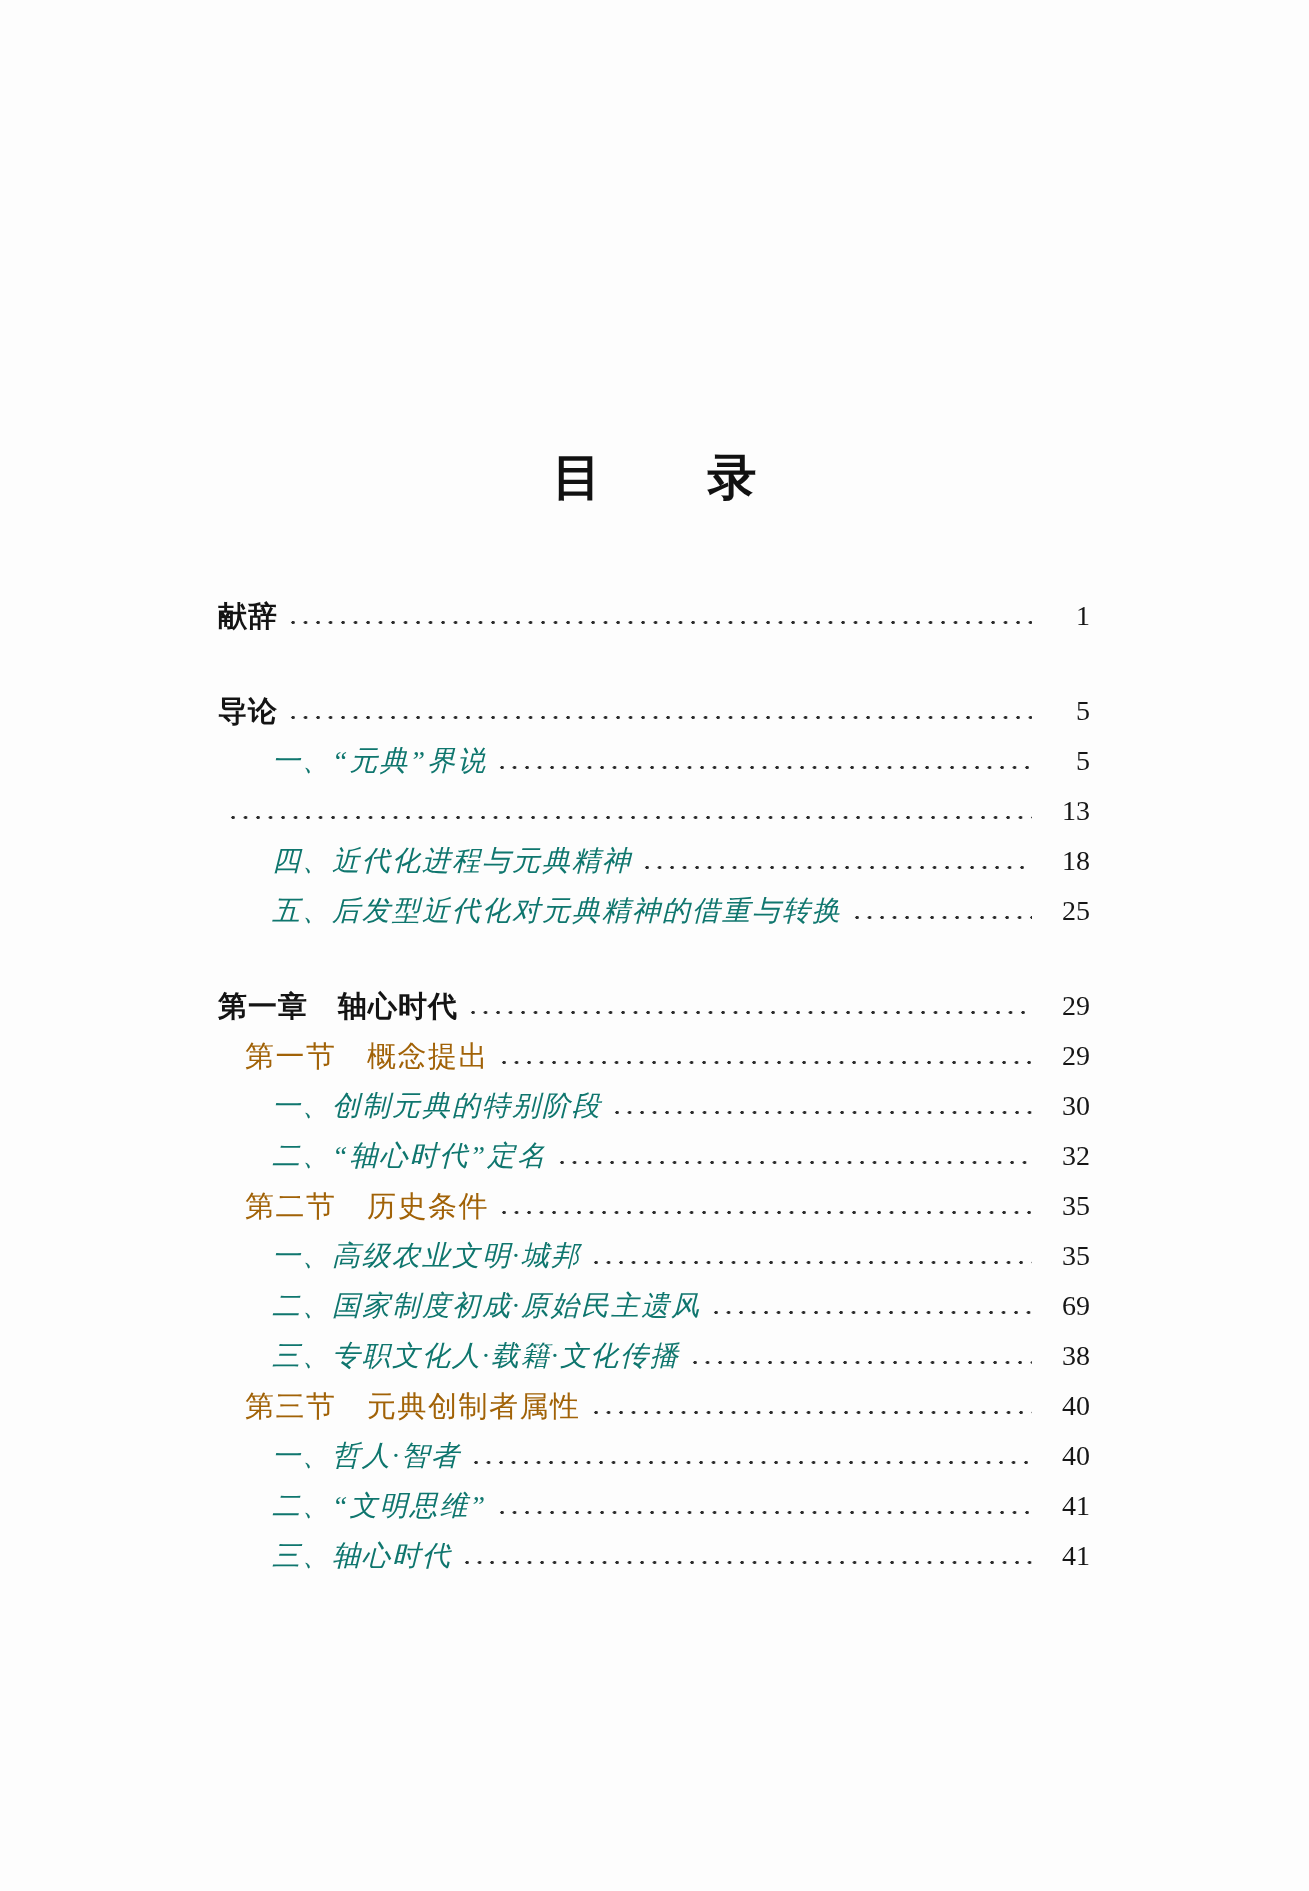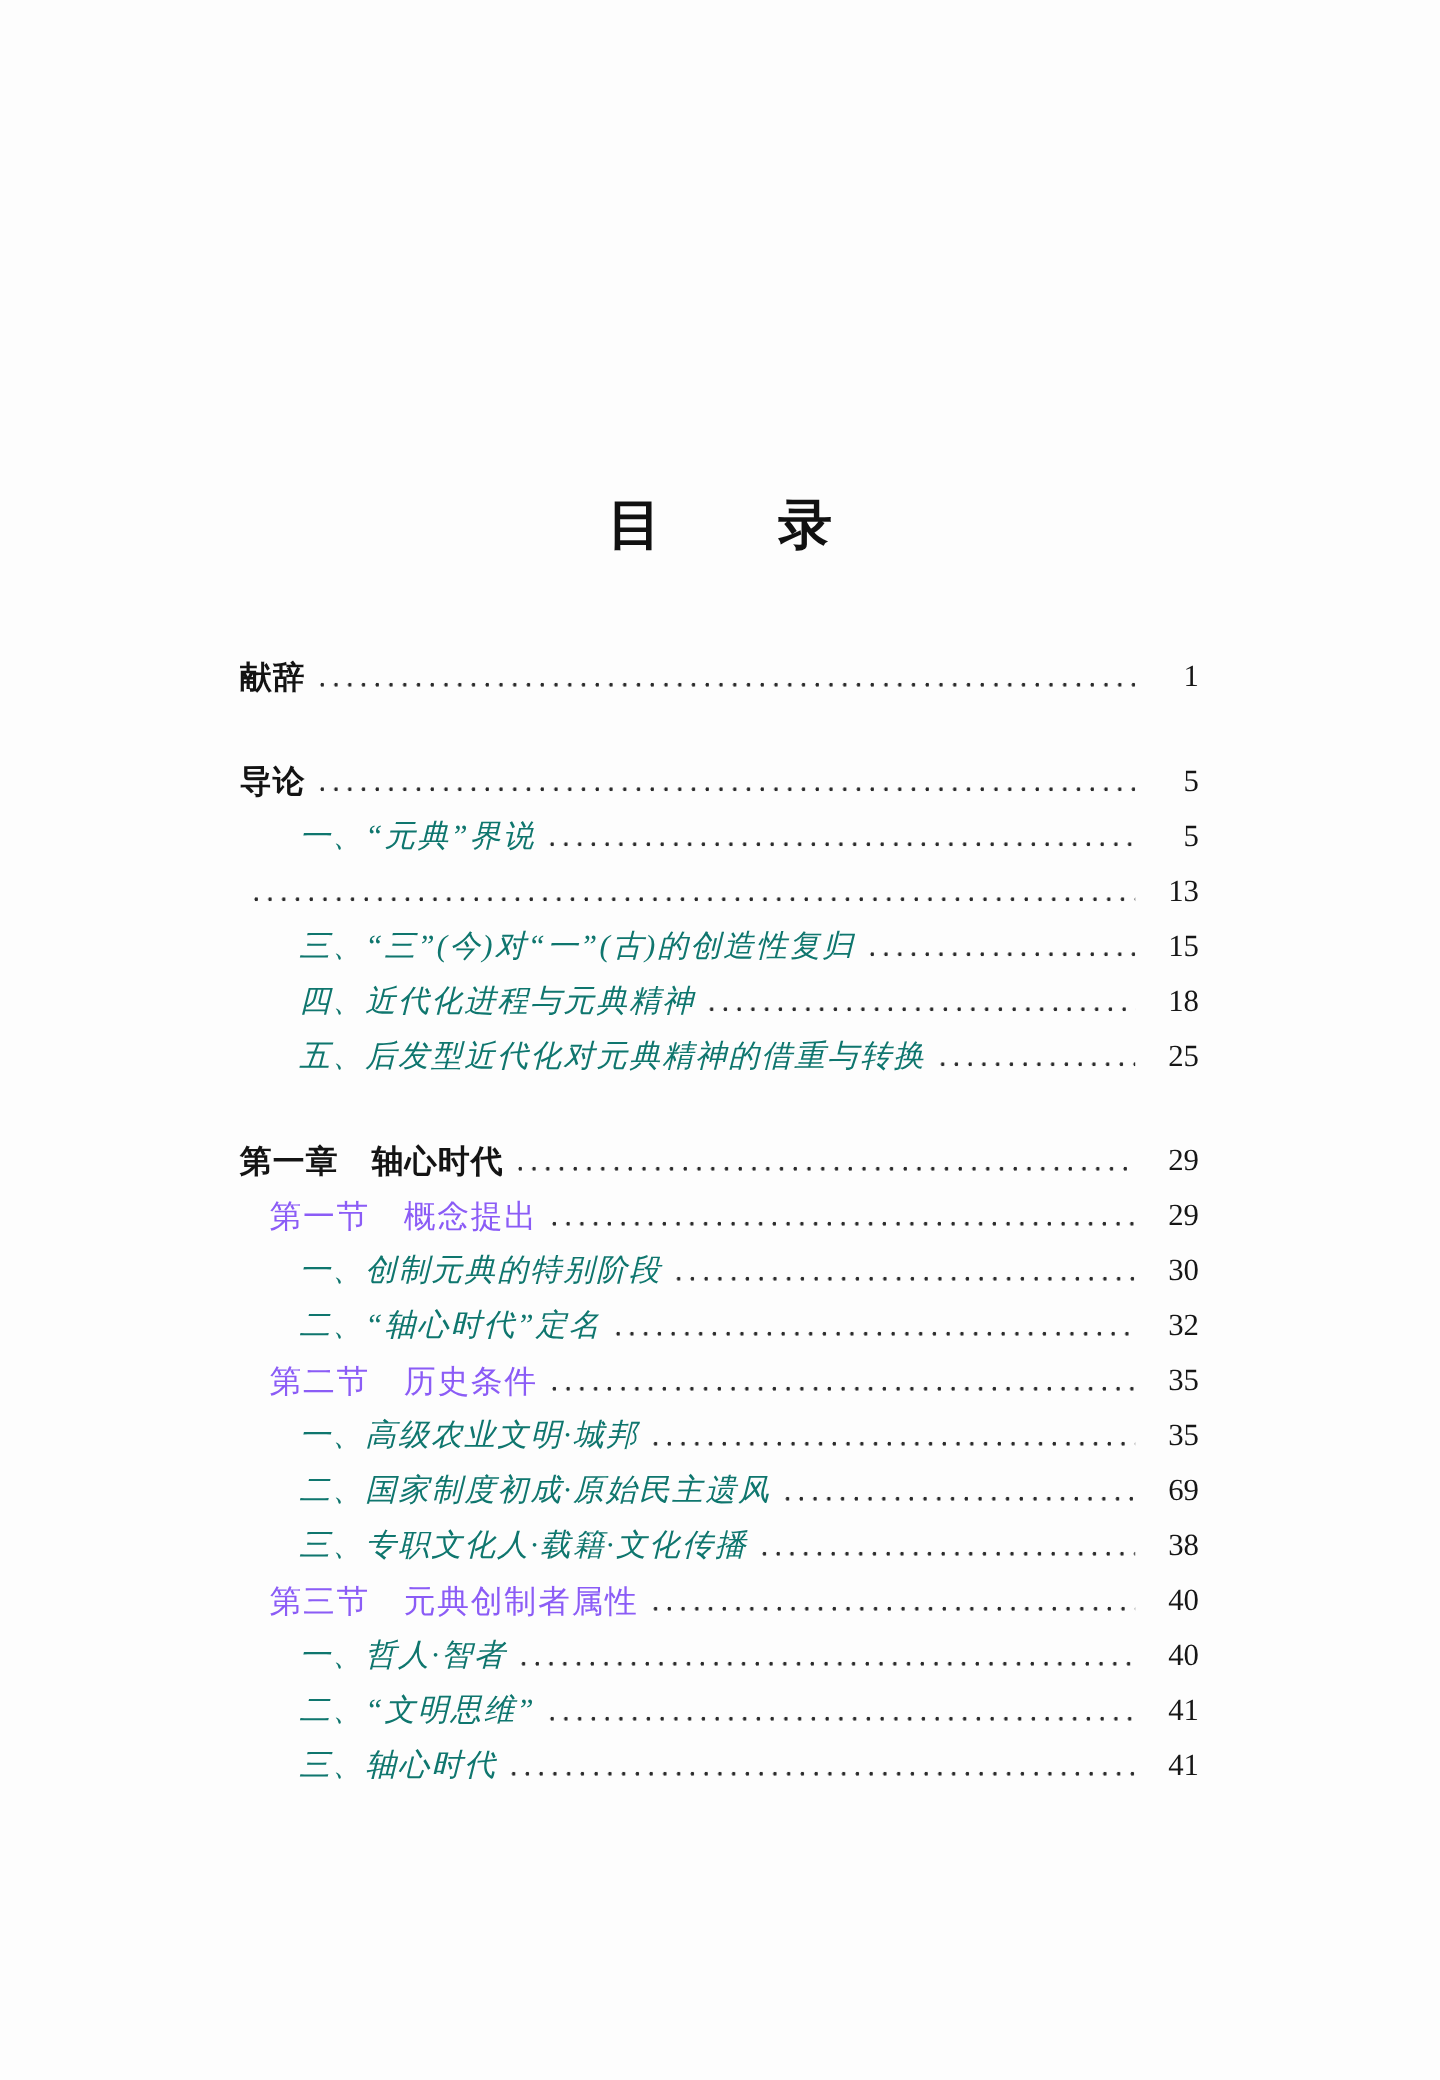--- a/index.html
+++ b/index.html
@@ -57,21 +57,21 @@
     font-weight: 700;
     font-size: 29px;
     letter-spacing: 1px;
     color: #141414;
   }
   .lv-section .label {
     font-family: "Liberation Serif", "DejaVu Serif", serif;
     font-size: 29px;
     letter-spacing: 1.5px;
     margin-left: 27px;
-    color: #8b5cf6;
+    color: #a16207;
   }
   .lv-sub .label {
     font-family: "Liberation Serif", "DejaVu Serif", serif;
     font-style: italic;
     font-size: 28px;
     letter-spacing: 2px;
     margin-left: 54px;
     color: #0f766e;
   }
   .leader {
@@ -119,25 +119,20 @@
         <div class="toc-row lv-sub">
           <span class="label">一、“元典”界说</span>
           <span class="leader"></span>
           <span class="pagenum">5</span>
         </div>
         <div class="toc-row lv-sub">
           <span class="leader"></span>
           <span class="pagenum">13</span>
         </div>
         <div class="toc-row lv-sub">
-          <span class="label">三、“三”(今)对“一”(古)的创造性复归</span>
-          <span class="leader"></span>
-          <span class="pagenum">15</span>
-        </div>
-        <div class="toc-row lv-sub">
           <span class="label">四、近代化进程与元典精神</span>
           <span class="leader"></span>
           <span class="pagenum">18</span>
         </div>
         <div class="toc-row lv-sub">
           <span class="label">五、后发型近代化对元典精神的借重与转换</span>
           <span class="leader"></span>
           <span class="pagenum">25</span>
         </div>
       </div>

